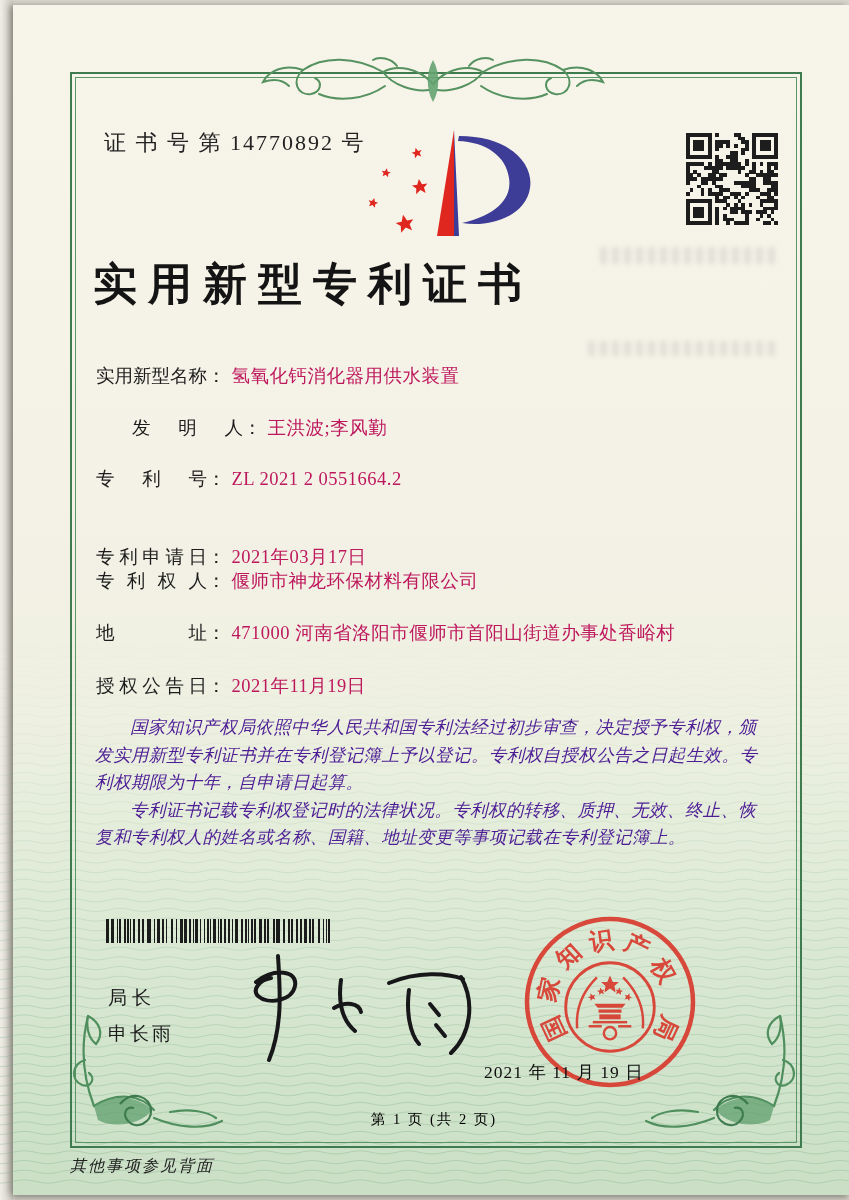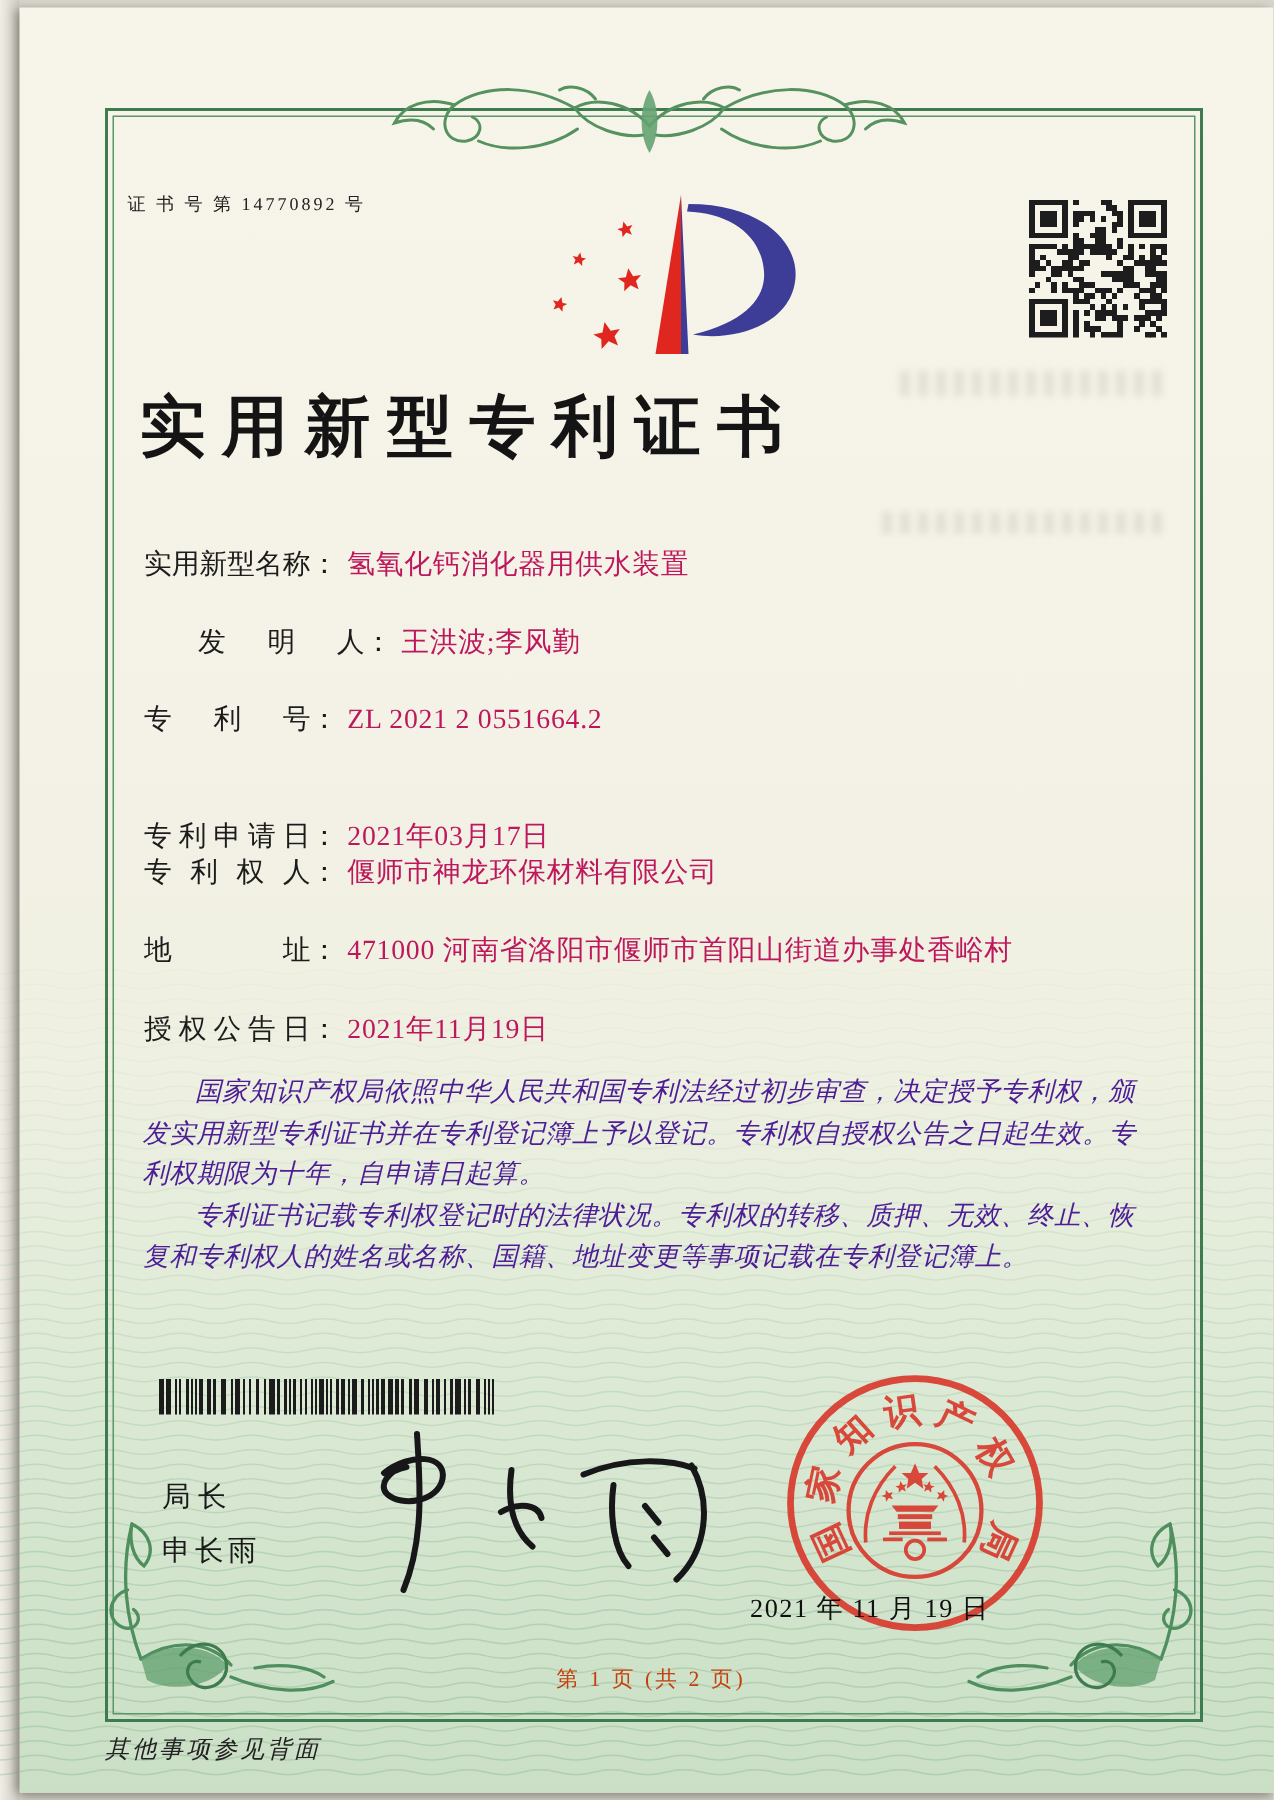--- a/index.html
+++ b/index.html
@@ -20,21 +20,21 @@
   
   #frame{
     left:70px;top:72px;width:728px;height:1072px;
     border:2.5px solid #3e7c4f;
   }
   #frame::after{
     content:"";position:absolute;inset:3px;border:1.2px solid #5a9668;
   }
   .flourish{pointer-events:none;}
   
-  #cert-no{left:85px;top:128px;font-size:12px;letter-spacing:2px;color:#222;}
+  #cert-no{left:104px;top:128px;font-size:22px;letter-spacing:2px;color:#222;}
   
   #title{
     left:82px;top:255px;width:728px;text-align:left;
     font-size:44px;font-weight:700;letter-spacing:11px;text-indent:11px;color:#141414;
   }
   
   .frow{left:96px;width:672px;height:26px;font-size:18.5px;}
   .flabel{display:inline-block;width:111px;text-align:justify;text-align-last:justify;vertical-align:top;color:#1c1c1c;}
   .colon{display:inline-block;margin-right:6px;}
   .fvalue{letter-spacing:.5px;color:#be185d;}
@@ -46,23 +46,23 @@
   #director-label{left:108px;top:985px;font-size:19px;letter-spacing:5px;}
   #director-name{left:108px;top:1021px;font-size:19px;letter-spacing:3px;}
   #signature{left:222px;top:946px;}
   
   #seal{left:523px;top:915px;width:174px;height:174px;opacity:.9;}
   .seal-ch{
     position:absolute;width:28px;height:28px;text-align:center;
     font-size:24px;font-weight:700;color:#d8372b;
     font-family:"Liberation Serif","DejaVu Serif",serif;
   }
-  #seal-date{left:500px;top:1060px;width:200px;font-size:17.5px;letter-spacing:1px;color:#101010;z-index:6;}
-  
-  #page-num{left:70px;top:1110px;width:728px;text-align:center;font-size:14.5px;letter-spacing:2px;color:#c2410c;}
+  #seal-date{left:484px;top:1060px;width:200px;font-size:17.5px;letter-spacing:1px;color:#101010;z-index:6;}
+  
+  #page-num{left:70px;top:1110px;width:728px;text-align:center;font-size:14.5px;letter-spacing:2px;color:#000000;}
   #back-note{left:70px;top:1156px;width:728px;text-align:left;font-size:16px;font-style:italic;letter-spacing:2px;color:#222;}
   
   .ghost{
     background:repeating-linear-gradient(90deg,#8a8a88 0 7px,transparent 7px 12px);
     filter:blur(2.5px);opacity:.18;border-radius:2px;
   }
   .scan-edge-left{left:0;top:0;width:13px;height:1200px;background:linear-gradient(90deg,#efede5,#cfccc3);}
 </style>
 </head>
 <body>

